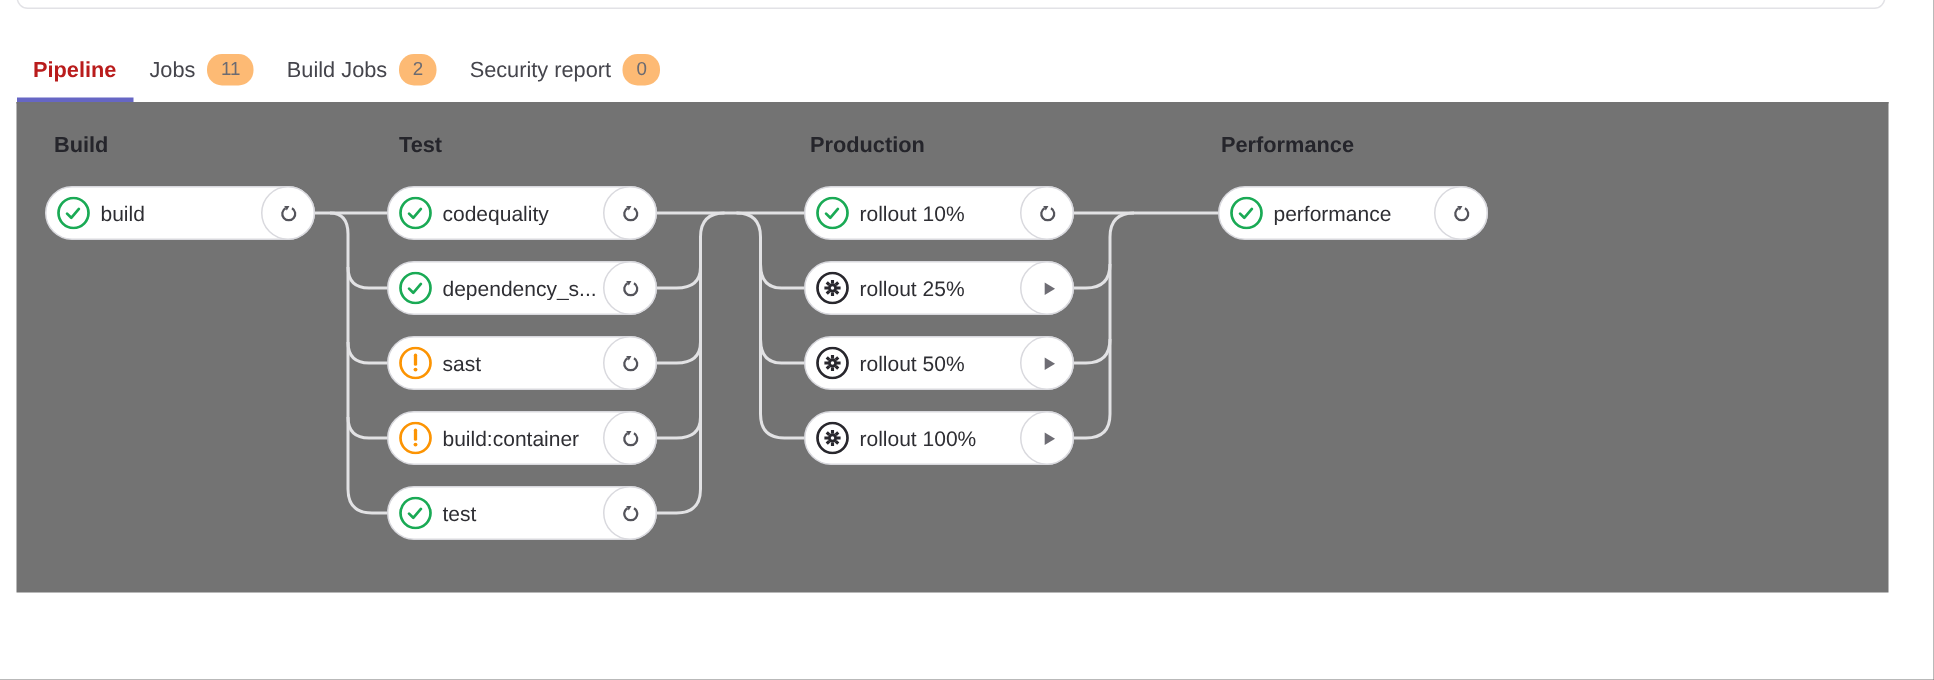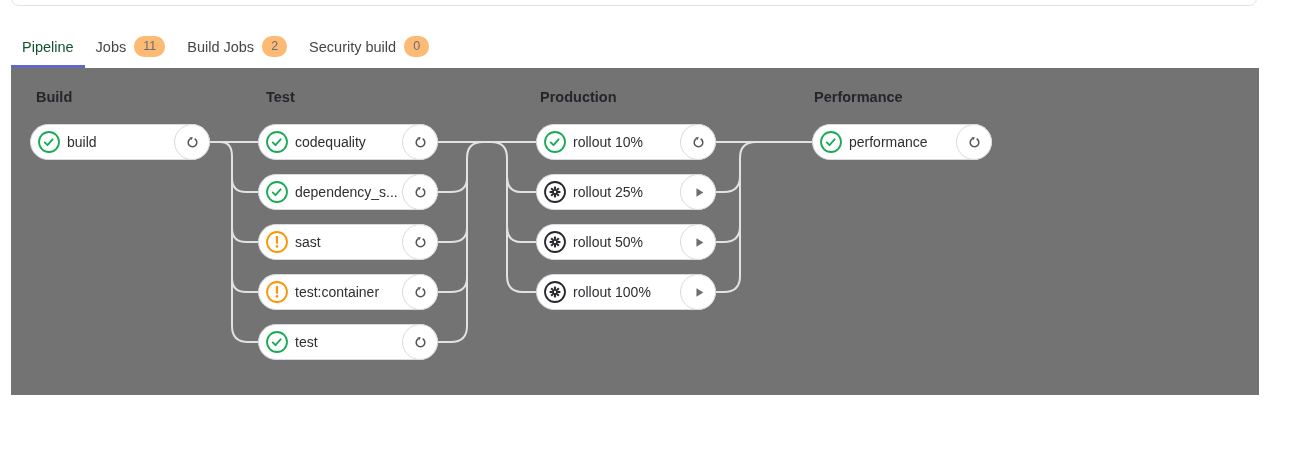--- a/index.html
+++ b/index.html
@@ -16,21 +16,21 @@
   
   .tabbar {
     position:absolute; left:11px; top:25px; height:43px;
     display:flex; align-items:stretch;
   }
   .tab {
     display:flex; align-items:center; gap:8px; padding:0 11px;
     font-size:14.5px; color:#45454c; cursor:pointer; white-space:nowrap;
   }
   .tab.active {
-    font-weight:normal; color:#14532d;
+    font-weight:bold; color:#b91c1c;
     box-shadow: inset 0 -3px 0 #6666c4;
     justify-content: flex-end;
   }
   .badge {
     background:#fdba74; color:#6b6b72; border-radius:10px;
     font-size:12.5px; line-height:1; padding:4px 9px; font-weight:normal;
   }
   
   .graph {
     position:absolute; left:11px; top:68px; width:1248px; height:327px;
@@ -69,21 +69,21 @@
   </div>
   <div class="tab">
     <span>Jobs</span>
     <span class="badge">11</span>
   </div>
   <div class="tab">
     <span>Build Jobs</span>
     <span class="badge">2</span>
   </div>
   <div class="tab">
-    <span>Security build</span>
+    <span>Security report</span>
     <span class="badge">0</span>
   </div>
 </div>
 
 <div class="graph">
 
   <svg class="connectors" width="1248" height="327">
 
     <path d="M199 73 H247"></path>
     <path d="M209 73 Q221 73 221 87 L221 257 Q221 273 237 273 L247 273"></path>
@@ -168,21 +168,21 @@
         </svg>
       </button>
   </div>
 
   <div class="job" style="left:247px;top:205px">
     <svg class="status" viewBox="0 0 22 22">
         <circle cx="11" cy="11" r="10" fill="#fff" stroke="#fc9403" stroke-width="1.8"></circle>
         <path d="M11 5.8v6" stroke="#fc9403" stroke-width="2.2" stroke-linecap="round"></path>
         <circle cx="11" cy="15.4" r="1.3" fill="#fc9403"></circle>
       </svg>
-    <span class="label">test:container</span>
+    <span class="label">build:container</span>
     <button class="action">
         <svg width="15" height="15" viewBox="0 0 16 16">
           <path d="M10.3 4.02 A4.6 4.6 0 1 1 5.7 4.02" fill="none" stroke="#54545b" stroke-width="1.6"></path>
           <polygon points="8.5,2.4 6.6,5.6 4.8,2.5" fill="#54545b"></polygon>
         </svg>
       </button>
   </div>
 
   <div class="job" style="left:247px;top:255px">
     <svg class="status" viewBox="0 0 22 22">

